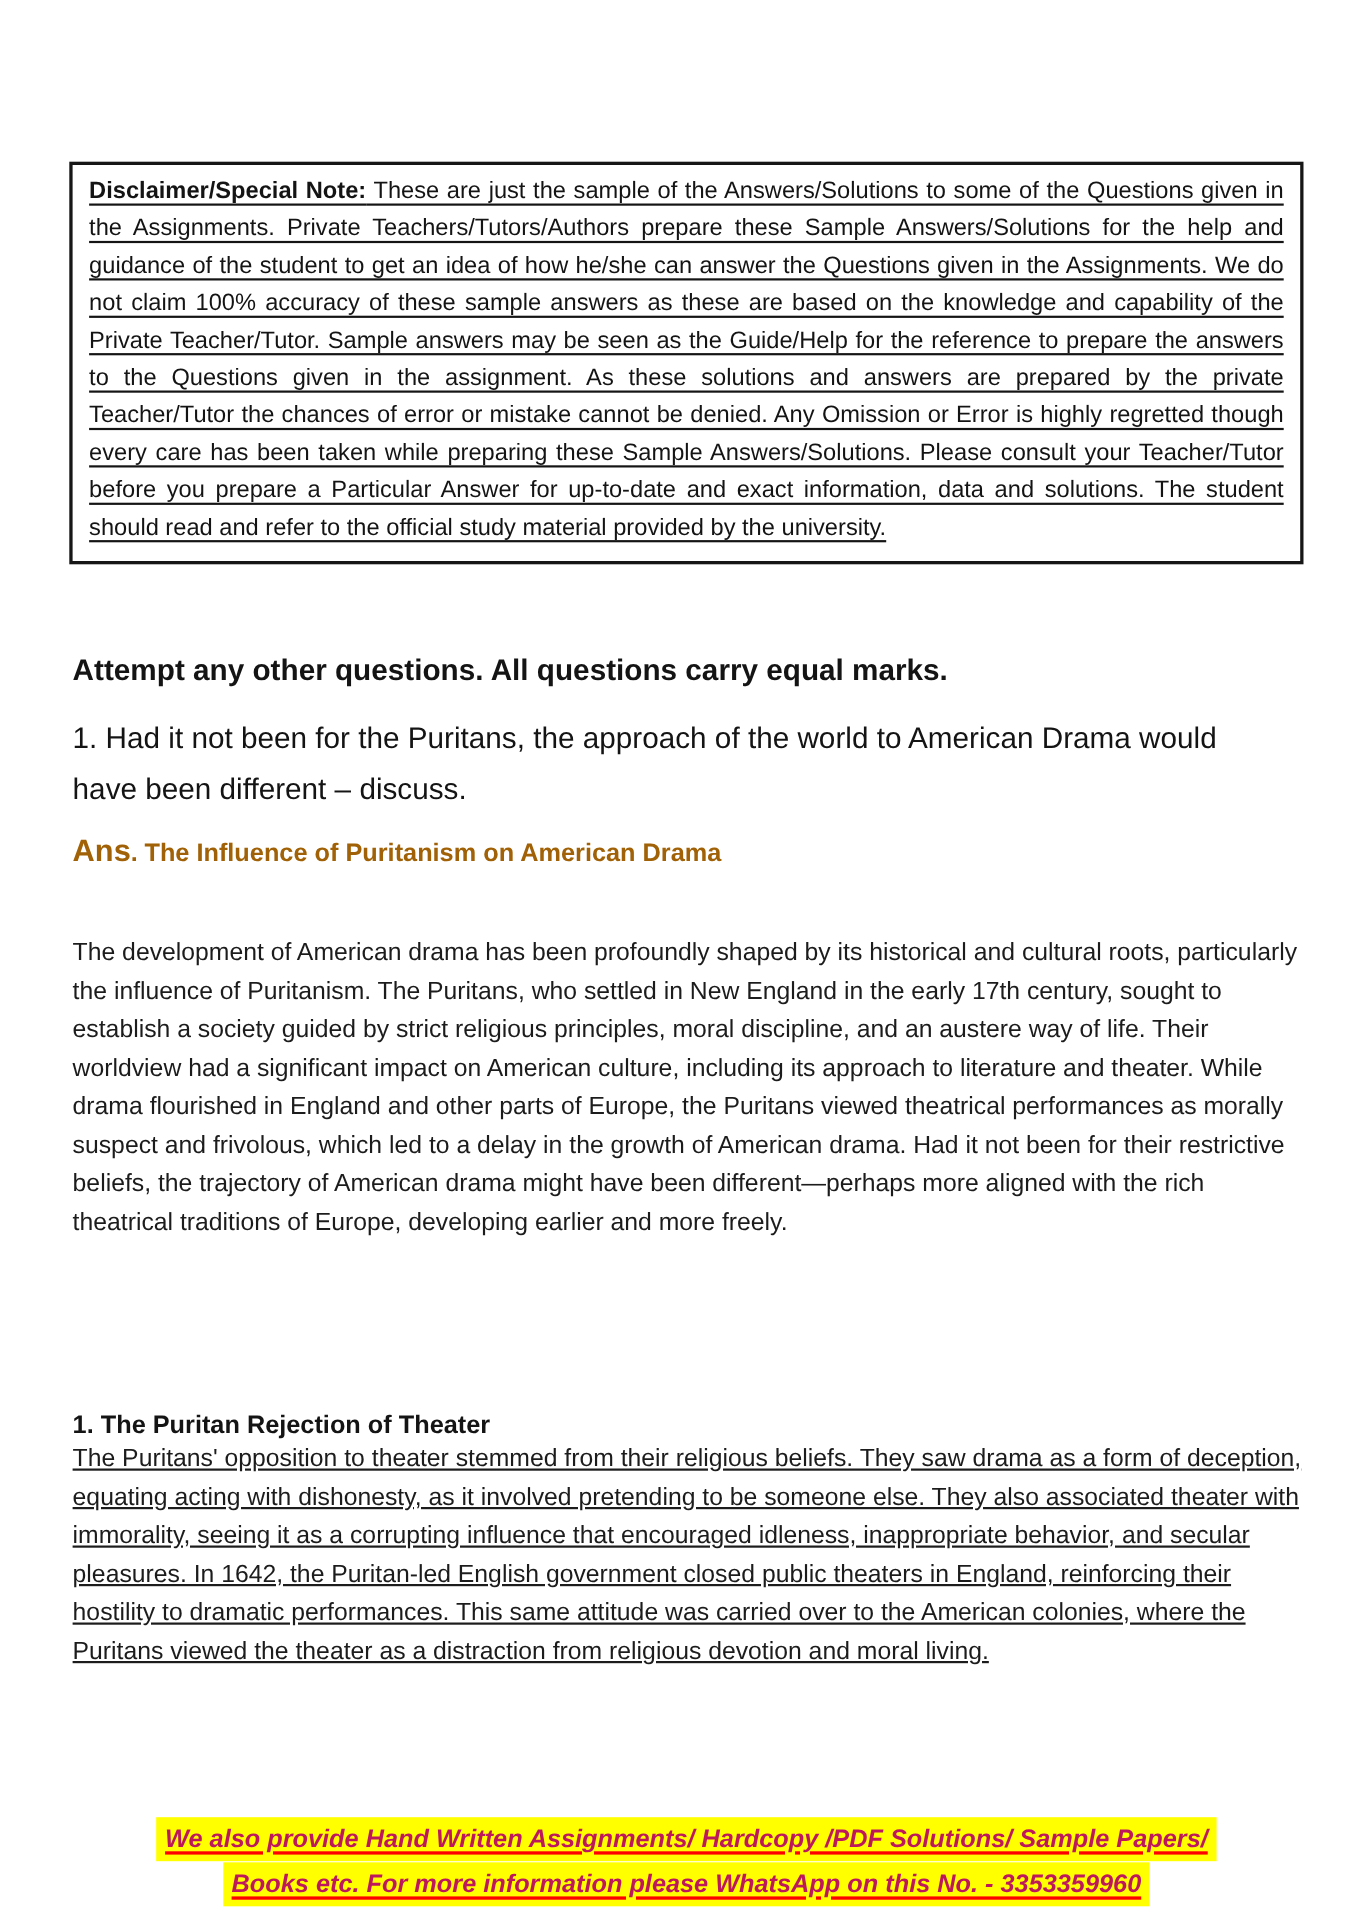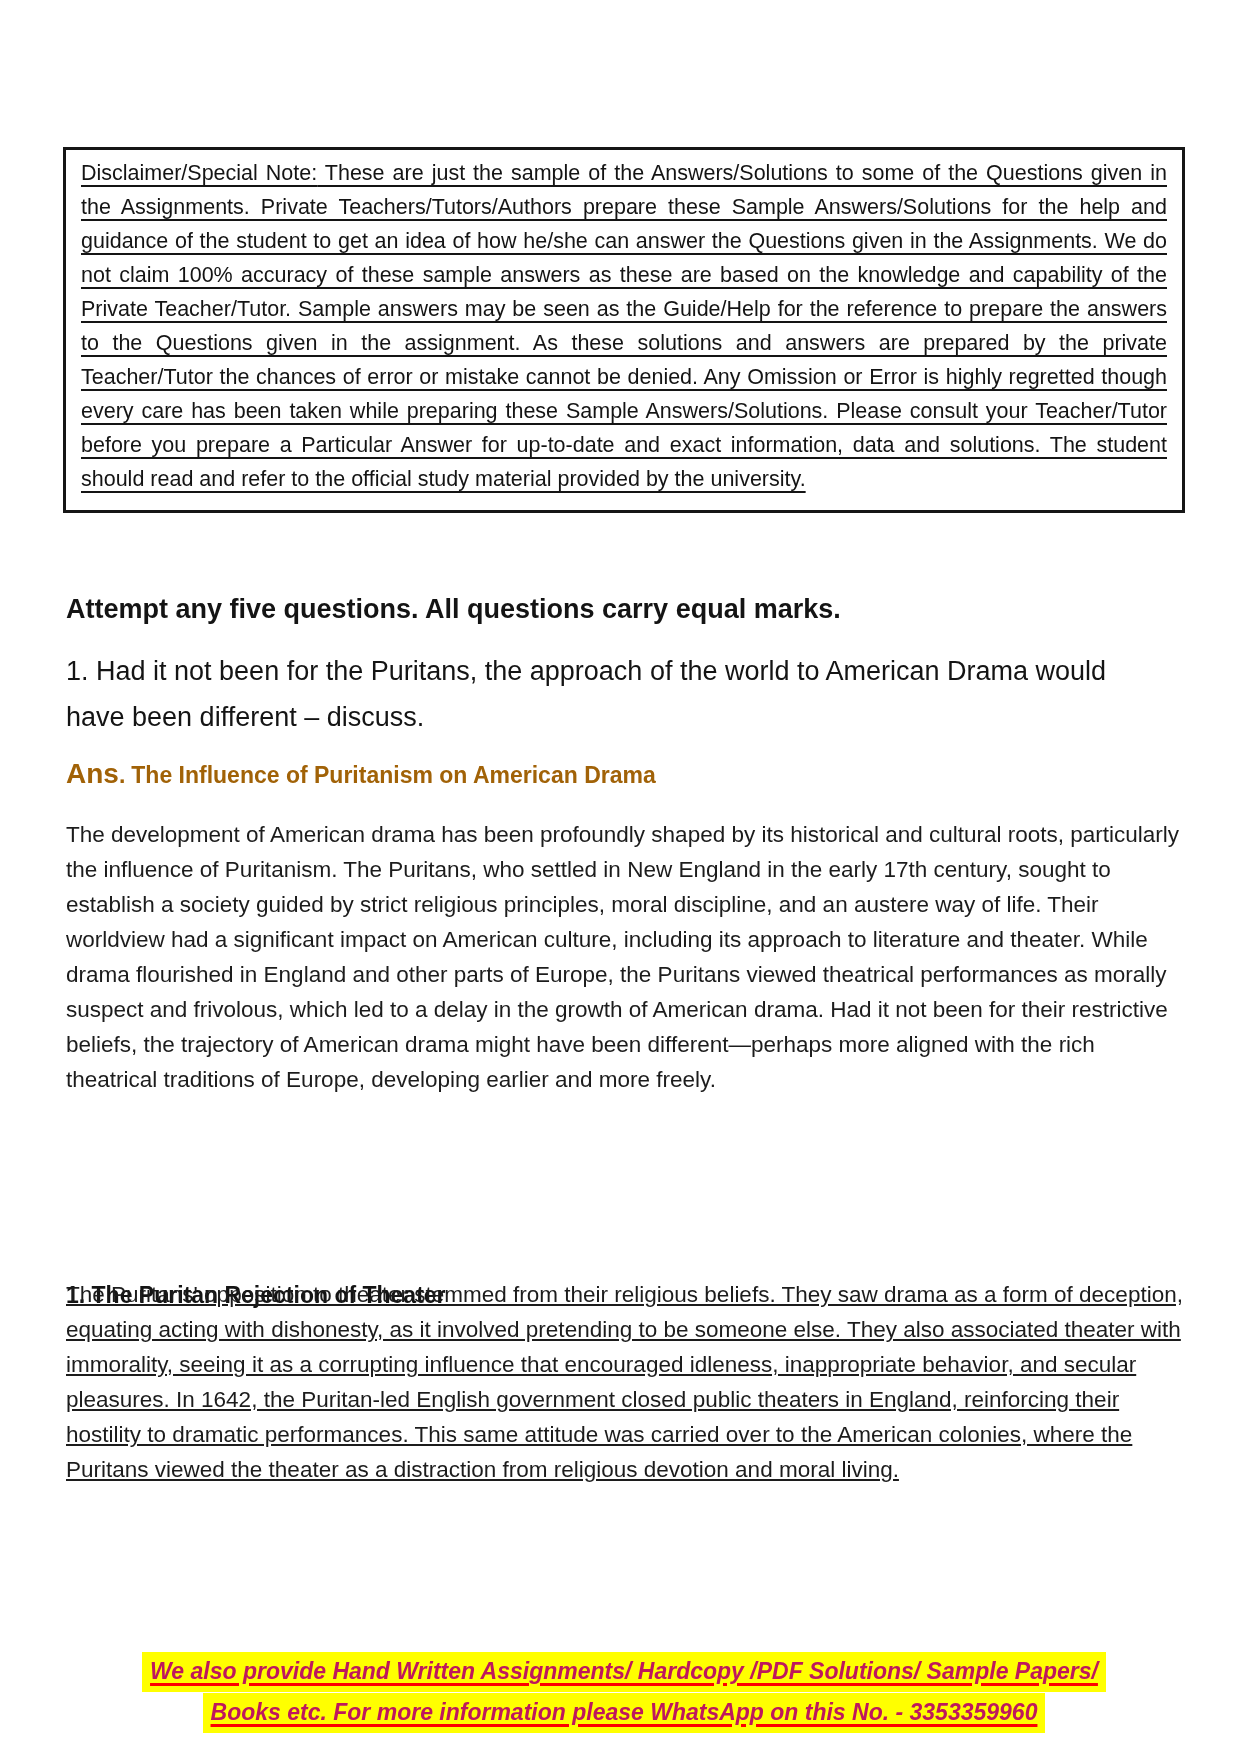--- a/index.html
+++ b/index.html
@@ -26,21 +26,21 @@
     padding: 6px 15px 14px 15px;
     font-size: 21.5px;
     line-height: 34px;
     text-align: justify;
     text-decoration: underline;
     text-decoration-thickness: 2px;
     text-underline-offset: 5px;
     color: #141414;
   }
   .disclaimer-box .label {
-    font-weight: normal;
+    font-weight: bold;
   }
   .attempt-heading {
     position: absolute;
     left: 66px;
     top: 592px;
     width: 1110px;
     font-size: 27px;
     font-weight: bold;
     line-height: 34px;
     color: #141414;
@@ -75,20 +75,21 @@
     font-weight: bold;
     margin-left: 6px;
   }
   .body-paragraph {
     position: absolute;
     left: 66px;
     width: 1118px;
     font-size: 22.5px;
     line-height: 35px;
     color: #1c1c1c;
+    margin-top: 31px;
   }
   .para-intro { top: 817px; }
   .section-heading {
     position: absolute;
     left: 66px;
     top: 1282px;
     width: 1110px;
     font-size: 23px;
     font-weight: bold;
     color: #141414;
@@ -122,21 +123,21 @@
 </style>
 </head>
 <body>
 
 <div class="page">
 
   <div class="disclaimer-box">
     <span class="label">Disclaimer/Special Note:</span><span> These are just the sample of the Answers/Solutions to some of the Questions given in the Assignments. Private Teachers/Tutors/Authors prepare these Sample Answers/Solutions for the help and guidance of the student to get an idea of how he/she can answer the Questions given in the Assignments. We do not claim 100% accuracy of these sample answers as these are based on the knowledge and capability of the Private Teacher/Tutor. Sample answers may be seen as the Guide/Help for the reference to prepare the answers to the Questions given in the assignment. As these solutions and answers are prepared by the private Teacher/Tutor the chances of error or mistake cannot be denied. Any Omission or Error is highly regretted though every care has been taken while preparing these Sample Answers/Solutions. Please consult your Teacher/Tutor before you prepare a Particular Answer for up-to-date and exact information, data and solutions. The student should read and refer to the official study material provided by the university.</span>
   </div>
 
-  <div class="attempt-heading">Attempt any five questions. All questions carry equal marks.</div>
+  <div class="attempt-heading">Attempt any other questions. All questions carry equal marks.</div>
 
   <div class="question-heading">1. Had it not been for the Puritans, the approach of the world to American Drama would have been different – discuss.</div>
 
   <div class="ans-heading">
     <span class="ans-label">Ans</span><span class="ans-sep">.</span><span class="ans-title">The Influence of Puritanism on American Drama</span>
   </div>
 
   <div class="body-paragraph para-intro">The development of American drama has been profoundly shaped by its historical and cultural roots, particularly the influence of Puritanism. The Puritans, who settled in New England in the early 17th century, sought to establish a society guided by strict religious principles, moral discipline, and an austere way of life. Their worldview had a significant impact on American culture, including its approach to literature and theater. While drama flourished in England and other parts of Europe, the Puritans viewed theatrical performances as morally suspect and frivolous, which led to a delay in the growth of American drama. Had it not been for their restrictive beliefs, the trajectory of American drama might have been different—perhaps more aligned with the rich theatrical traditions of Europe, developing earlier and more freely.</div>
 
   <div class="section-heading">1. The Puritan Rejection of Theater</div>

